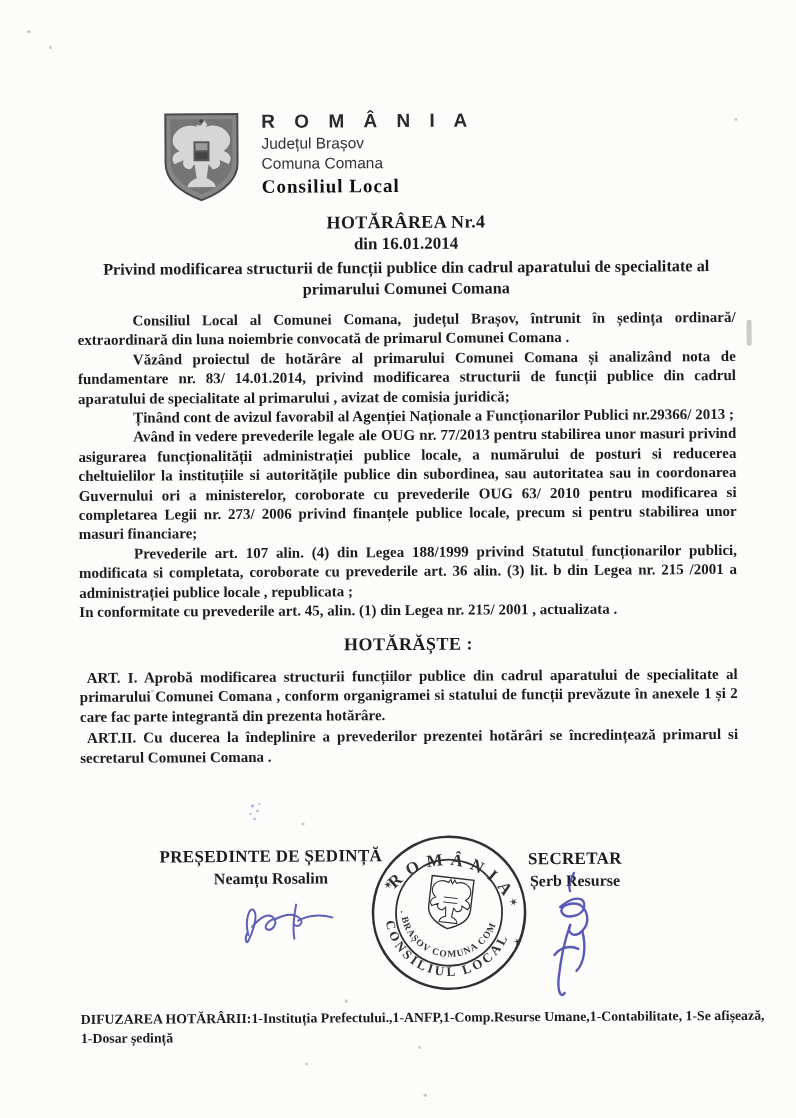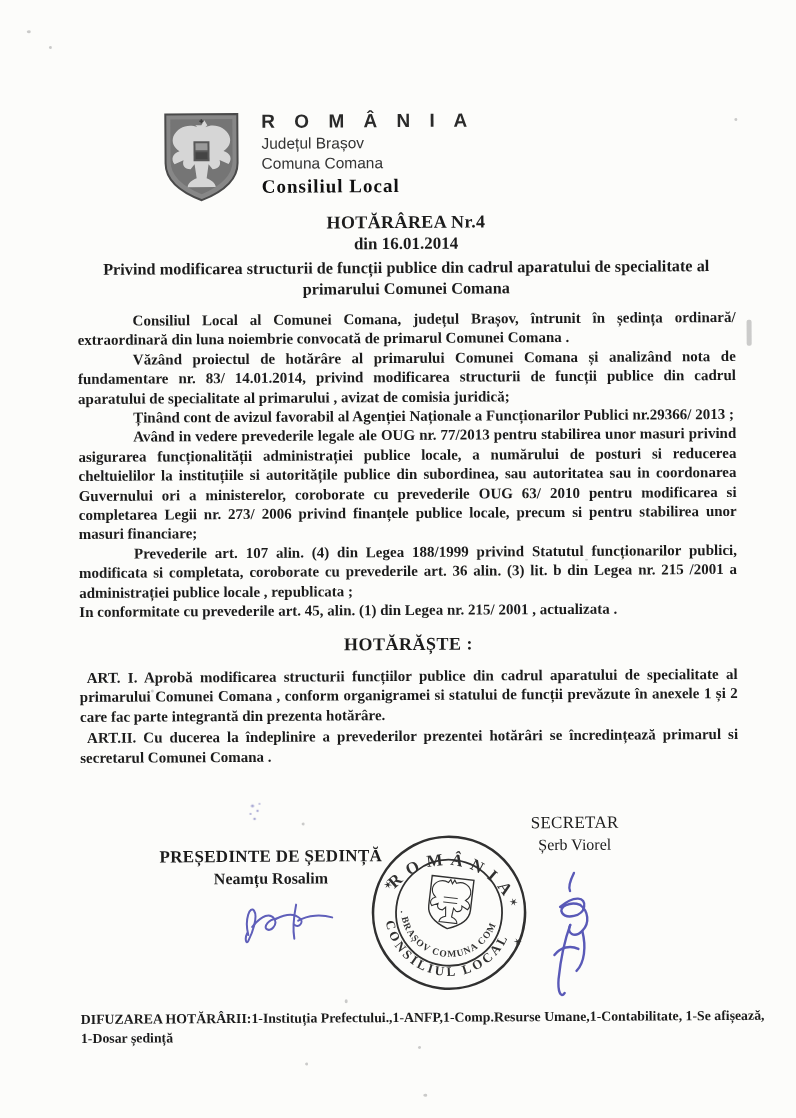--- a/index.html
+++ b/index.html
@@ -24,21 +24,21 @@
   
   .bodytext{position:absolute;top:310px;left:79px;width:658px;font-weight:bold;font-size:15px;line-height:19.4px;text-align:justify;}
   .bodytext p{margin:0;text-indent:55px;}
   .bodytext p.noindent{text-indent:0;}
   .decision{text-align:center;font-size:18px;font-weight:bold;text-indent:0 !important;margin:14px 0 13px !important;letter-spacing:.5px;}
   .bodytext p.article{text-indent:7px;margin-top:2px;}
   
   .president{position:absolute;left:146px;top:846px;width:246px;text-align:center;font-weight:bold;}
   .sig-title{font-size:17px;letter-spacing:.3px;}
   .sig-name{font-size:16px;margin-top:3px;}
-  .secretary{position:absolute;left:503px;top:814px;width:140px;text-align:center;font-weight:normal;}
+  .secretary{position:absolute;left:503px;top:850px;width:140px;text-align:center;font-weight:bold;}
   .sig-ink{position:absolute;pointer-events:none;}
   .sig1{left:232px;top:888px;}
   .sig2{left:528px;top:868px;}
   
   .stamp{position:absolute;left:366px;top:826px;width:162px;height:172px;transform:rotate(7deg);opacity:.92;}
   
   .footer{position:absolute;left:78px;top:1008px;width:688px;font-weight:bold;font-size:13.8px;line-height:19px;}
   
   .speck{position:absolute;border-radius:50%;background:#8d8d8d;opacity:.45;}
   .smudge{position:absolute;left:243px;top:797px;width:22px;height:26px;opacity:.5;filter:blur(.6px);}
@@ -86,21 +86,21 @@
     <p class="article">ART. I. Aprobă modificarea structurii funcțiilor publice din cadrul aparatului de specialitate al primarului Comunei Comana , conform organigramei si statului de funcții  prevăzute în anexele 1 și 2 care fac parte integrantă din prezenta hotărâre.</p>
     <p class="article">ART.II. Cu ducerea la îndeplinire a prevederilor prezentei hotărâri se încredințează primarul si secretarul Comunei Comana .</p>
   </div>
 
   <div class="president">
     <div class="sig-title">PREȘEDINTE DE ȘEDINȚĂ</div>
     <div class="sig-name">Neamțu Rosalim</div>
   </div>
   <div class="secretary">
     <div class="sig-title">SECRETAR</div>
-    <div class="sig-name">Șerb Viorel</div>
+    <div class="sig-name">Șerb Resurse</div>
   </div>
 
   <svg class="sig-ink sig1" width="110" height="64" viewBox="0 0 110 64">
     <g fill="none" stroke="#4343ae" stroke-width="2" stroke-linecap="round" opacity="0.85">
       <path d="M14,46 C10,30 16,16 20,22 C24,28 18,44 14,52 C12,56 10,50 13,44"></path>
       <path d="M18,38 C28,26 36,24 40,30 C44,36 36,44 32,40 C30,37 34,31 42,30"></path>
       <path d="M42,30 C54,24 62,26 66,30 C70,34 64,40 60,36"></path>
       <path d="M62,16 C60,26 58,38 60,50"></path>
       <path d="M64,32 C74,26 88,26 98,29"></path>
     </g>

